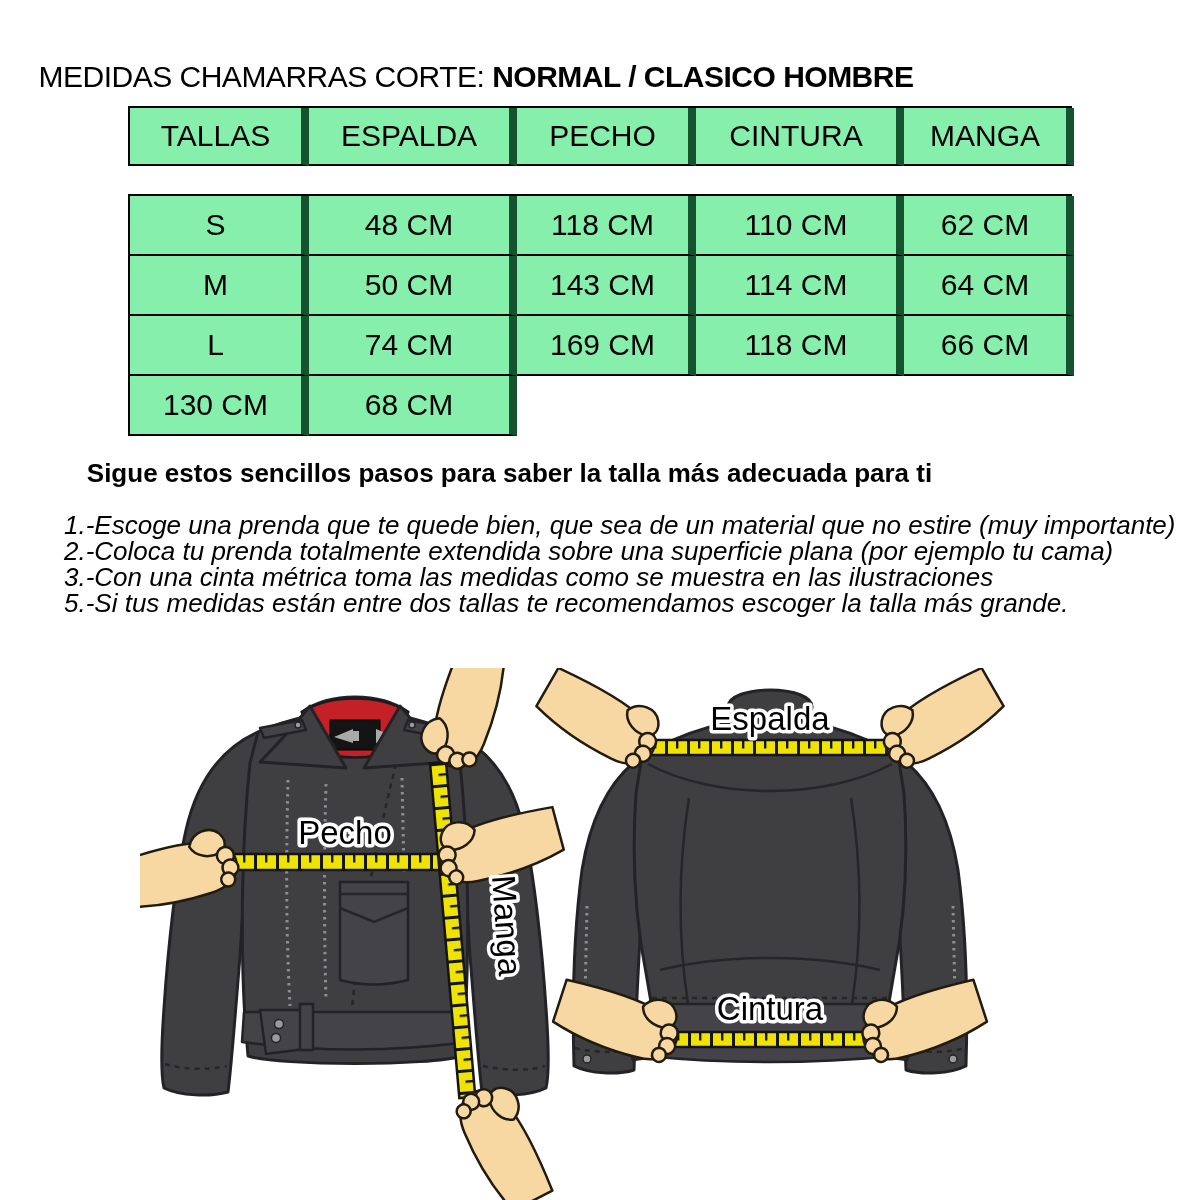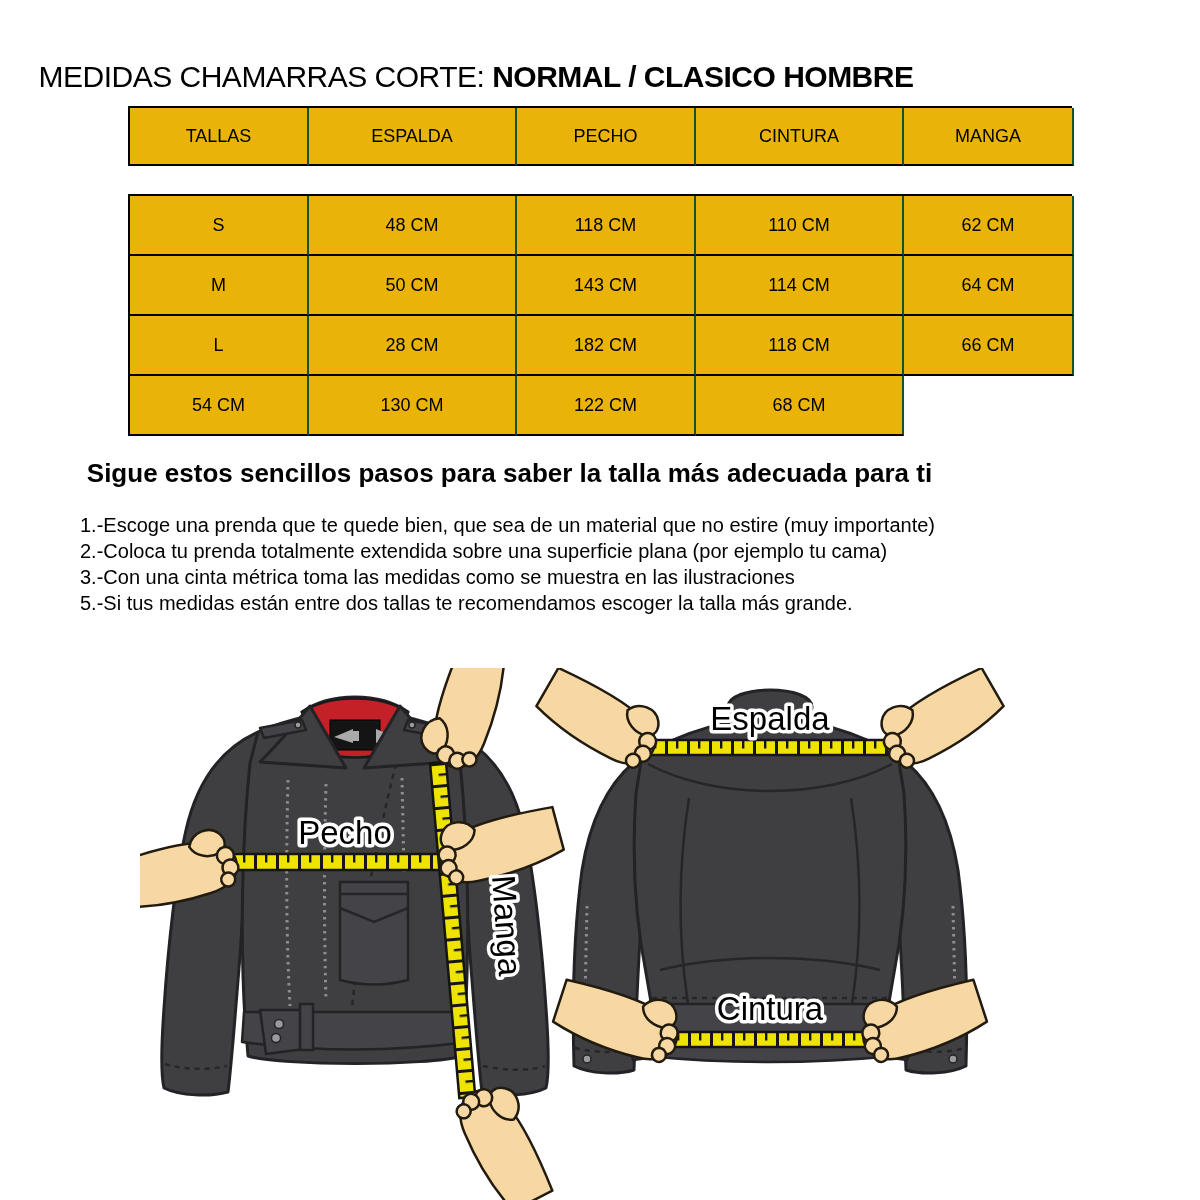--- a/index.html
+++ b/index.html
@@ -4,30 +4,30 @@
 <style>
   html,body{margin:0;padding:0;background:#ffffff;}
   .page{position:relative;width:1200px;height:1200px;background:#fff;overflow:hidden;
         font-family:"Liberation Sans", sans-serif;color:#000;}
   .title{position:absolute;top:40px;left:0;width:952px;text-align:center;
          font-size:30px;font-weight:400;letter-spacing:-0.5px;}
   .title strong{font-weight:700;}
   .tbl{position:absolute;left:128px;width:944px;display:grid;
        grid-template-columns:179px 208px 179px 208px 170px;
        border-top:2px solid #000;border-left:2px solid #000;box-sizing:border-box;}
-  .tbl .cell{border-right:2px solid #14532d;border-bottom:2px solid #000;
+  .tbl .cell{border-right:8px solid #14532d;border-bottom:2px solid #000;
        display:flex;align-items:center;justify-content:center;
-       font-size:18px;background:#eab308;box-sizing:border-box;}
+       font-size:30px;background:#86efac;box-sizing:border-box;}
   .hdr-tbl{top:106px;}
   .hdr-tbl .cell{height:58px;}
   .body-tbl{top:194px;}
   .body-tbl .cell{height:60px;}
   .steps-heading{position:absolute;top:458px;left:0;width:1019px;text-align:center;
        font-size:26px;font-weight:700;}
-  .steps{position:absolute;top:512px;left:80px;width:1080px;font-size:20px;line-height:26px;}
+  .steps{position:absolute;top:512px;left:64px;width:1080px;font-size:26px;line-height:26px;font-style:italic;}
   .steps .step{white-space:nowrap;}
   .fig{position:absolute;left:140px;top:668px;}
   
   .jk  {fill:#3F3F42;stroke:#232327;stroke-width:3;stroke-linejoin:round;}
   .jk2 {fill:#434348;stroke:#232327;stroke-width:2.5;stroke-linejoin:round;}
   .red {fill:#C32127;stroke:#1B1B1E;stroke-width:2.5;}
   .seam {fill:none;stroke:#26262A;stroke-width:2.5;}
   .seamD{fill:none;stroke:#26262A;stroke-width:2.5;stroke-dasharray:5 5;}
   .stitch{fill:none;stroke:#8D8D92;stroke-width:3;stroke-dasharray:2.5 4.5;}
   .snap{fill:#9B9B9C;stroke:#232327;stroke-width:1.5;}
@@ -58,28 +58,26 @@
     <div class="cell">110 CM</div>
     <div class="cell">62 CM</div>
 
     <div class="cell">M</div>
     <div class="cell">50 CM</div>
     <div class="cell">143 CM</div>
     <div class="cell">114 CM</div>
     <div class="cell">64 CM</div>
 
     <div class="cell">L</div>
-    <div class="cell">28 CM</div>
-    <div class="cell">182 CM</div>
+    <div class="cell">74 CM</div>
+    <div class="cell">169 CM</div>
     <div class="cell">118 CM</div>
     <div class="cell">66 CM</div>
 
-    <div class="cell">54 CM</div>
     <div class="cell">130 CM</div>
-    <div class="cell">122 CM</div>
     <div class="cell">68 CM</div>
   </div>
 
   <div class="steps-heading">Sigue estos sencillos pasos para saber la talla más adecuada para ti</div>
 
   <div class="steps">
     <div class="step">1.-Escoge una prenda que te quede bien, que sea de un material que no estire (muy importante)</div>
     <div class="step">2.-Coloca tu prenda totalmente extendida sobre una superficie plana (por ejemplo tu cama)</div>
     <div class="step">3.-Con una cinta métrica toma las medidas como se muestra en las ilustraciones</div>
     <div class="step">5.-Si tus medidas están entre dos tallas te recomendamos escoger la talla más grande.</div>

